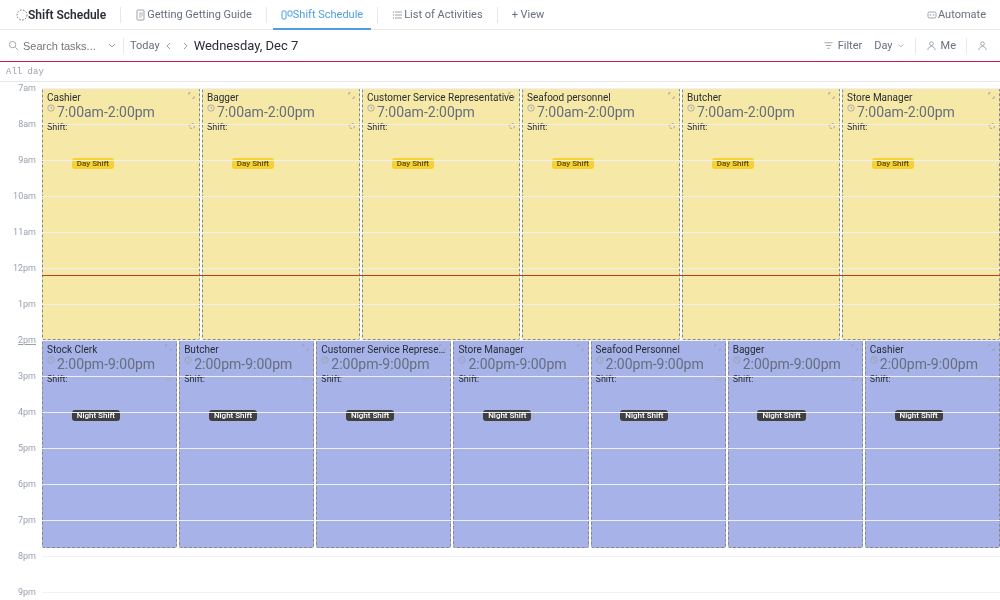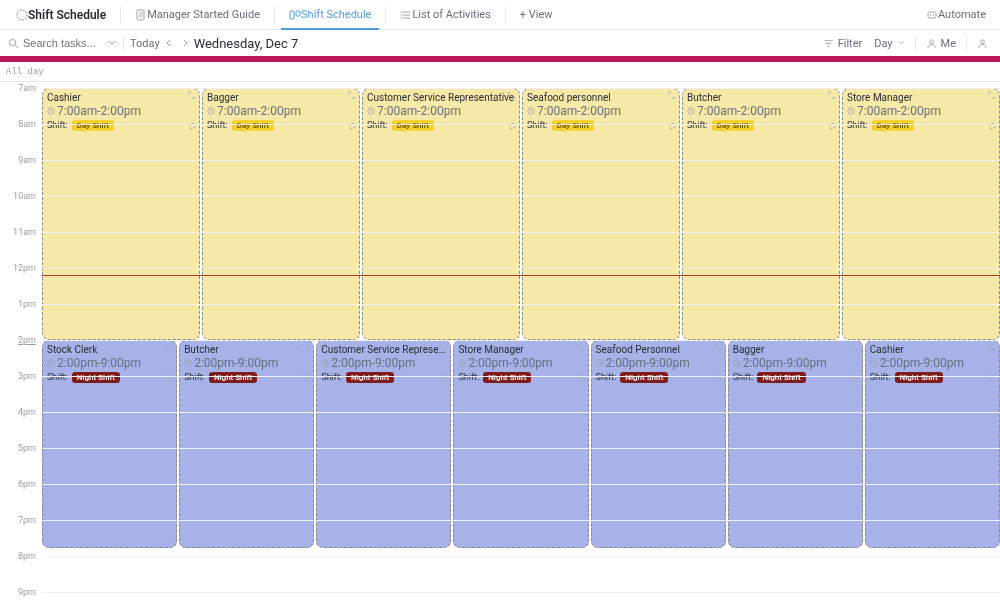--- a/index.html
+++ b/index.html
@@ -8,49 +8,49 @@
 .header-tabs { display: flex; align-items: center; height: 30px; border-bottom: 1px solid #e8e8e8; padding: 0 8px; gap: 4px; }
 .tab-item { display: flex; align-items: center; padding: 4px 8px; font-size: 11px; color: #656f7d; cursor: pointer; border-radius: 4px; position: relative; }
 .tab-item.active { color: #4f9ee3; }
 .tab-item.active::after { content: ''; position: absolute; bottom: -5px; left: 0; right: 0; height: 2px; background: #4f9ee3; }
 .tab-item.title { font-weight: 600; color: #292d34; font-size: 12px; }
 .tab-icon { width: 12px; height: 12px; display: inline-flex; align-items: center; justify-content: center; }
 .tab-sep { width: 1px; height: 16px; background: #e8e8e8; margin: 0 2px; }
 .spacer { flex: 1; }
 .right-btn { display: flex; align-items: center; font-size: 11px; color: #656f7d; padding: 4px 6px; cursor: pointer; }
 
-.toolbar { display: flex; align-items: center; height: 32px; border-bottom: 6px solid #be185d; padding: 0 8px; gap: 4px; }
+.toolbar { display: flex; align-items: center; height: 32px; border-bottom: 1px solid #be185d; padding: 0 8px; gap: 4px; }
 .search-wrap { display: flex; align-items: center; gap: 4px; color: #9aa0aa; font-size: 11px; }
 .search-input { border: none; outline: none; font-size: 11px; color: #656f7d; width: 80px; }
 .chev { width: 10px; height: 10px; color: #9aa0aa; cursor: pointer; }
 .today-link { color: #656f7d; font-size: 11px; cursor: pointer; }
 .nav-arrows { display: flex; gap: 6px; color: #9aa0aa; }
 .date-title { font-size: 13px; color: #292d34; }
 .tb-btn { display: flex; align-items: center; gap: 4px; font-size: 11px; color: #656f7d; cursor: pointer; padding: 2px 4px; }
 
 .allday-row { display: flex; align-items: center; height: 20px; border-bottom: 1px solid #e8e8e8; font-size: 9px; color: #9aa0aa; padding-left: 6px; font-family: Liberation Mono, monospace; }
 
 .calendar-wrap { position: relative; height: calc(600px - 30px - 32px - 20px); overflow: hidden; }
 .time-gutter { position: absolute; left: 0; top: 0; width: 42px; }
 .time-label { position: absolute; right: 6px; font-size: 9px; color: #9aa0aa; transform: translateY(-50%); }
 .grid-area { position: absolute; left: 42px; right: 0; top: 0; bottom: 0; }
 .hour-line { position: absolute; left: 0; right: 0; height: 1px; background: #f0f0f0; }
 .now-line { position: absolute; left: 0; right: 0; height: 1px; background: #c0392b; z-index: 5; }
 
 .day-events, .night-events { position: absolute; left: 0; right: 0; display: flex; gap: 2px; }
-.event-card { flex: 1; border: 1px dashed #888; border-radius: 7px; padding: 3px 4px; font-size: 9px; position: relative; overflow: hidden; }
+.event-card { flex: 1; border: 1px dashed #888; border-radius: 2px; padding: 3px 4px; font-size: 9px; position: relative; overflow: hidden; }
 .event-card.day { background: #f6e9a7; }
 .event-card.night { background: #a7b3e8; }
 .ev-title { font-size: 10px; color: #292d34; margin-bottom: 1px; white-space: nowrap; overflow: hidden; text-overflow: ellipsis; }
-.ev-time { font-size: 12px; color: #656f7d; display: flex; align-items: center; gap: 2px; }
+.ev-time { font-size: 14px; color: #656f7d; display: flex; gap: 2px; }
 .ev-shift-row { display: flex; gap: 4px; margin-top: 2px; }
 .ev-shift-label { font-size: 9px; color: #292d34; }
-.shift-tag { font-size: 8px; padding: 1px 5px; border-radius: 3px; font-weight: 500; white-space: nowrap; }
+.shift-tag { font-size: 8px; padding: 1px 5px; border-radius: 3px; font-weight: 500; white-space: nowrap; margin-top: 36px; }
 .shift-tag.dayshift { background: #f7d032; color: #5c4a00; }
-.shift-tag.nightshift { background: #7f1d1d; color: #fff; }
+.shift-tag.nightshift { background: #404040; color: #fff; }
 .ev-corner { position: absolute; top: 2px; right: 2px; width: 10px; height: 10px; color: #9aa0aa; font-size: 9px; }
 .ev-dot { position: absolute; top: 34px; right: 4px; width: 6px; height: 6px; border: 1px dashed #aaa; border-radius: 50%; }
 
 svg { display: block; }
 </style>
 </head>
 <body>
 
 <div class="header-tabs">
   <div class="tab-item title">
@@ -63,21 +63,21 @@
   </div>
   <span class="tab-sep"></span>
 
   <div class="tab-item">
     <span class="tab-icon">
       <svg viewBox="0 0 12 12" width="12" height="12">
           <rect x="2" y="1" width="7" height="10" rx="1" fill="none" stroke="#9aa0aa"></rect>
           <path d="M4 4h4M4 6h4M4 8h3" stroke="#9aa0aa" stroke-width="0.8"></path>
         </svg>
     </span>
-    <span>Manager Started Guide</span>
+    <span>Getting Getting Guide</span>
   </div>
   <span class="tab-sep"></span>
 
   <div class="tab-item active">
     <span class="tab-icon">
       <svg viewBox="0 0 12 12" width="12" height="12">
           <rect x="1" y="2" width="4" height="8" rx="1" fill="none" stroke="#4f9ee3"></rect>
           <rect x="7" y="2" width="4" height="5" rx="1" fill="none" stroke="#4f9ee3"></rect>
         </svg>
     </span>

